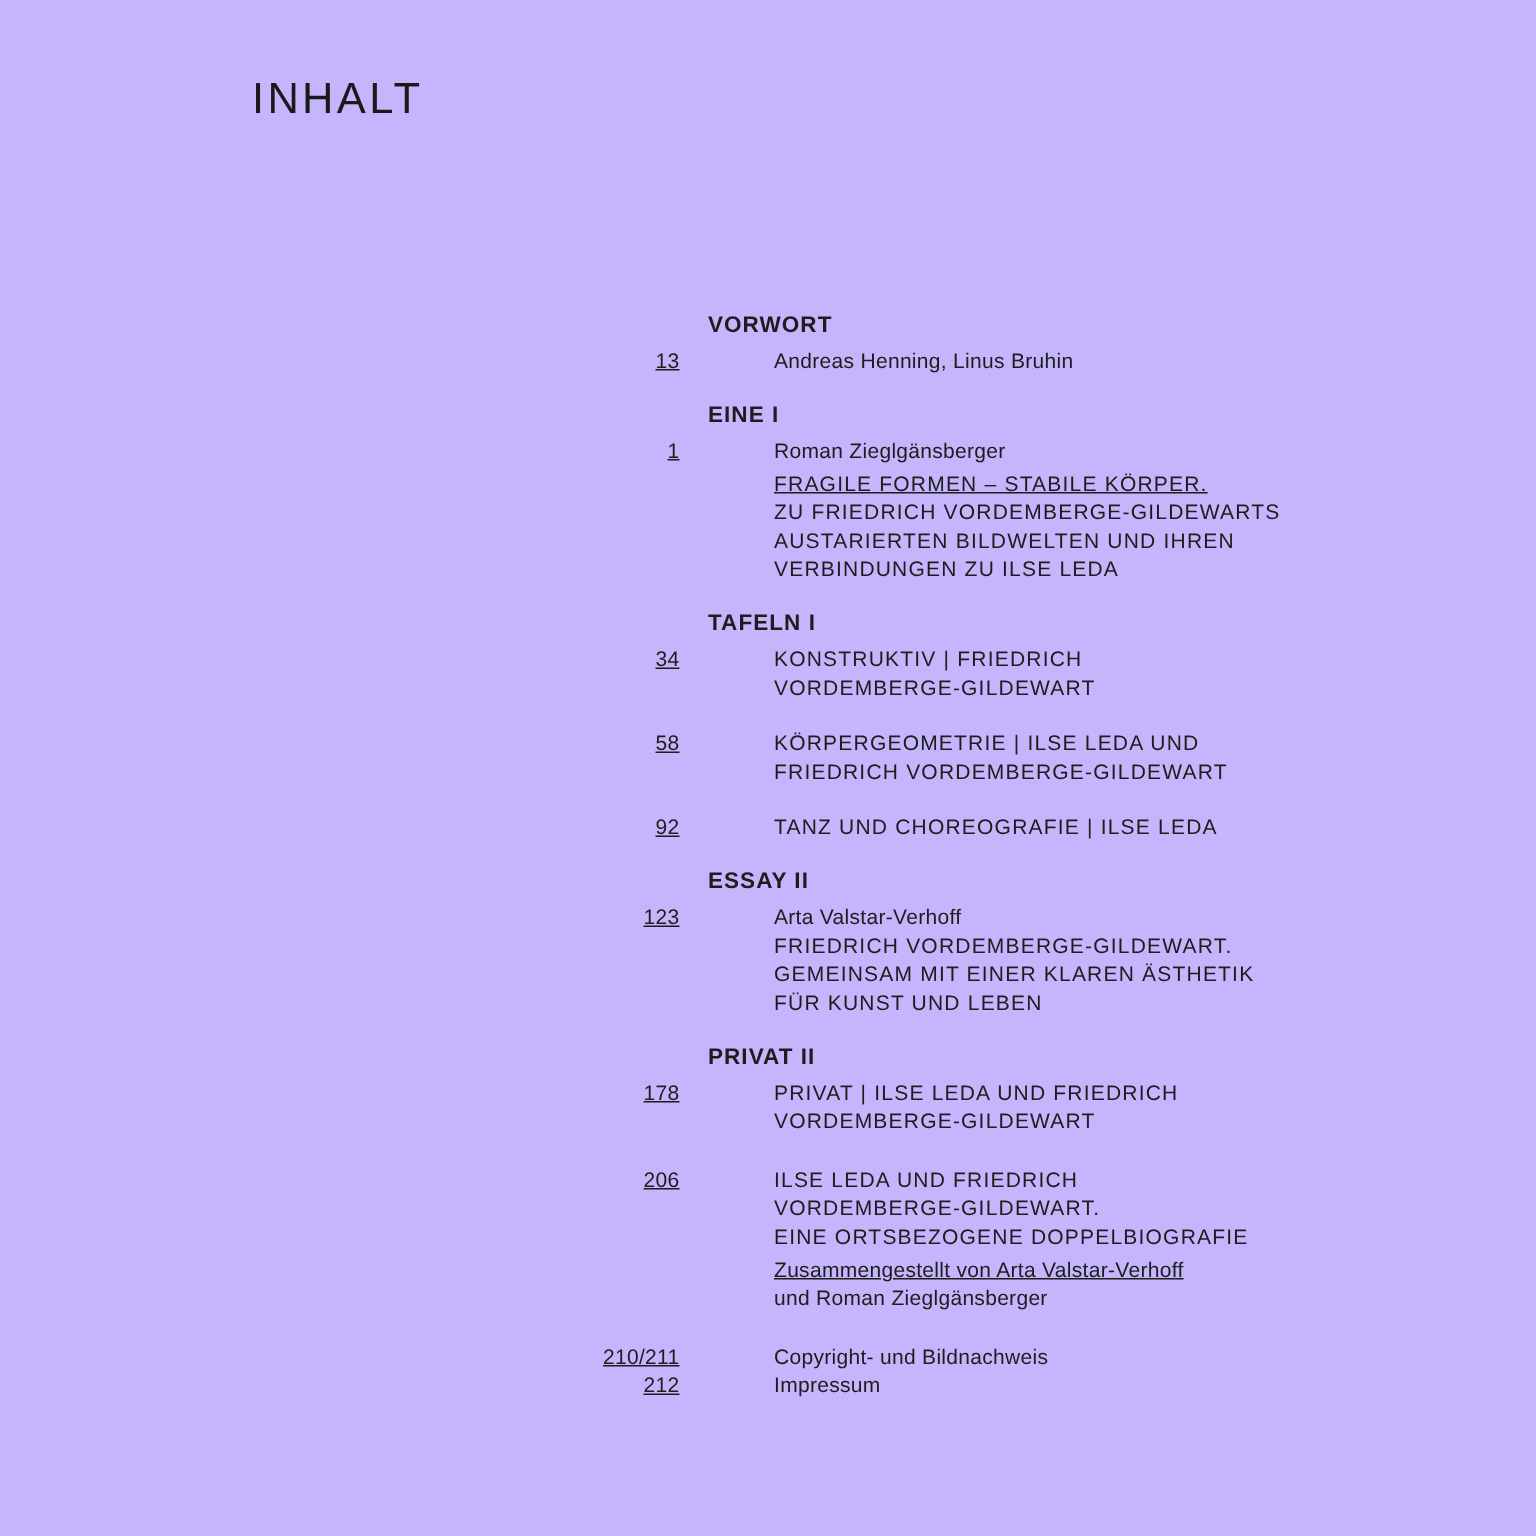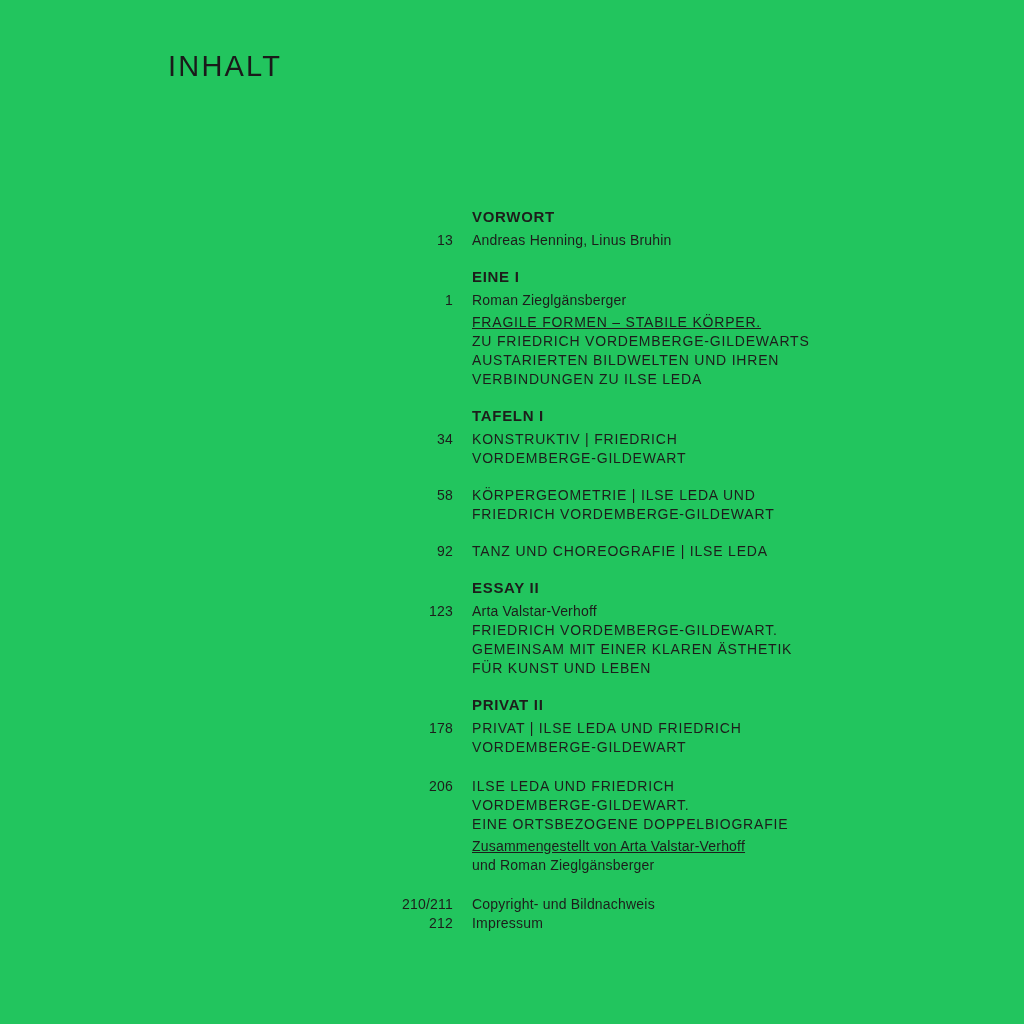--- a/index.html
+++ b/index.html
@@ -4,21 +4,21 @@
 <style>
   html, body {
     margin: 0;
     padding: 0;
     background: #ffffff;
   }
   .page {
     position: relative;
     width: 1024px;
     height: 1024px;
-    background: #22c55e;
+    background: #c4b5fd;
     overflow: hidden;
     font-family: "Liberation Sans", sans-serif;
     color: #1d1d1b;
   }
   .page-title {
     position: absolute;
     left: 168px;
     top: 50px;
     margin: 0;
     font-size: 29px;
@@ -57,28 +57,30 @@
   }
   .toc-section.compact .toc-entry {
     margin-bottom: 0;
   }
   .page-num {
     font-size: 14px;
     line-height: 19px;
     text-align: right;
     letter-spacing: 0.2px;
     white-space: nowrap;
+    text-decoration: underline;
   }
   .entry-lines {
     min-width: 0;
   }
   .line {
     font-size: 14px;
     line-height: 19px;
     white-space: nowrap;
+    margin-left: 44px;
   }
   .line-caps {
     letter-spacing: 0.8px;
   }
   .line-name {
     letter-spacing: 0.2px;
   }
   .line.gap-top {
     margin-top: 3px;
     text-decoration: underline;

